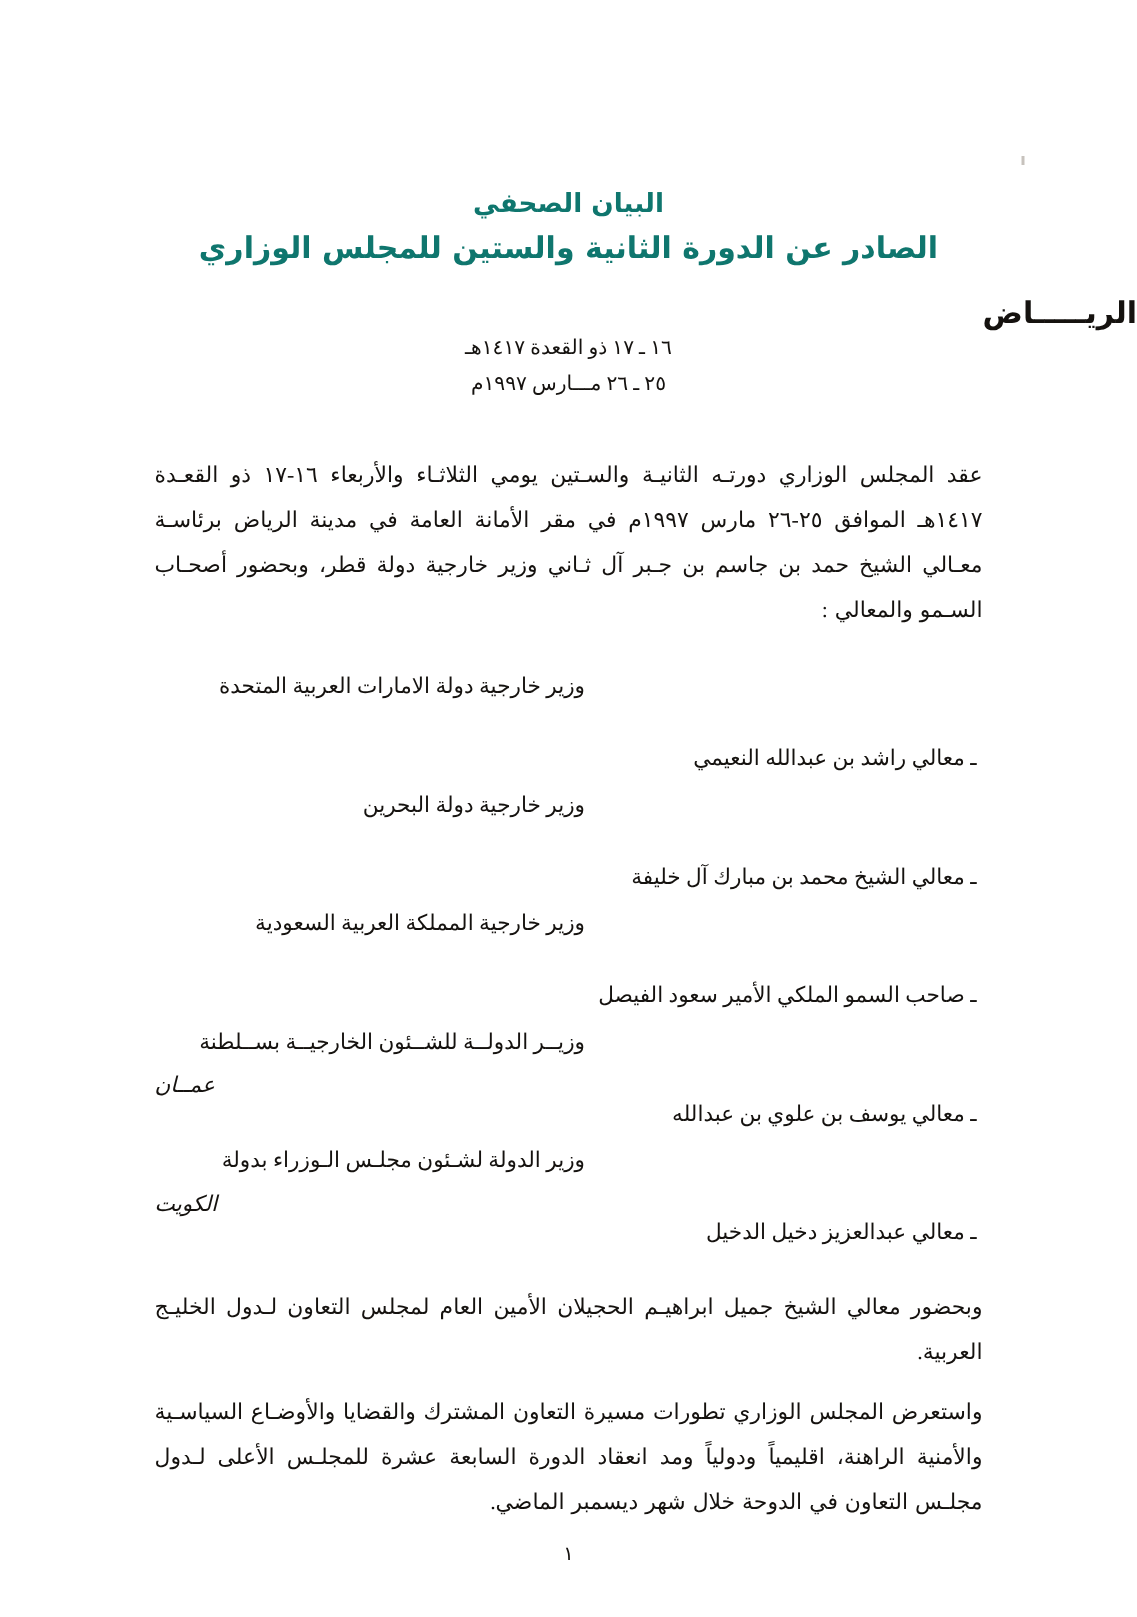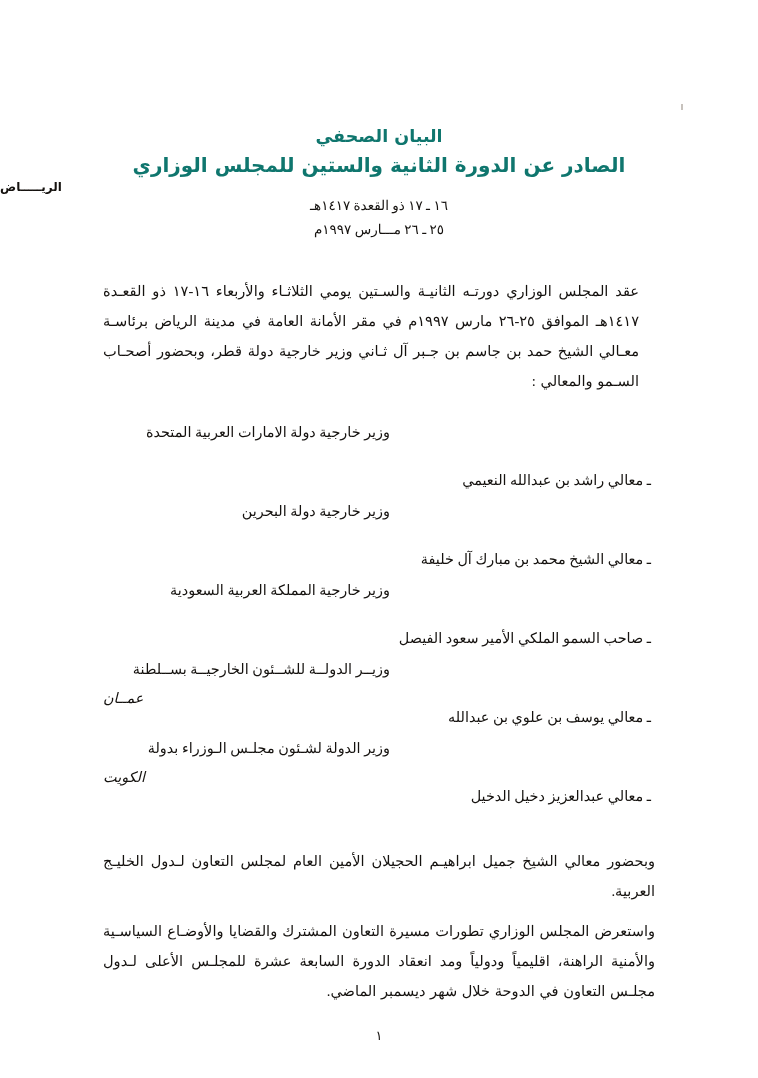--- a/index.html
+++ b/index.html
@@ -38,43 +38,44 @@
   .title-line {
     font-family: "DejaVu Sans", "Liberation Sans", sans-serif;
     font-weight: bold;
     color: #0f766e;
     letter-spacing: .2px;
   }
   .title-line.l1 { font-size: 17.5px; line-height: 28px; }
   .title-line.l2 { font-size: 20px; line-height: 30px; }
 
   .city {
-    font-size: 12px;
+    margin-top: 16px;
+    font-size: 20px;
     font-family: "DejaVu Sans", "Liberation Sans", sans-serif;
     font-weight: bold;
     letter-spacing: 3px;
-    text-align: left;
+    text-align: right;
   }
   .date-line {
     text-align: center;
     font-size: 13.5px;
     line-height: 24px;
     font-family: "Liberation Serif", "DejaVu Serif", serif;
     letter-spacing: .4px;
   }
   .date-line.d1 { }
 
   
   .body {
     margin: 0 auto;
     width: 552px;
     margin-top: 34px;
   }
   p.para {
-    margin: 0 16px 6px 0;
+    margin: 0 0 6px 0;
     font-size: 14.6px;
     line-height: 30px;
     text-align: justify;
     text-align-last: right;
     word-spacing: 1px;
   }
   p.para.first { text-indent: 0; }
 
   
   .list {
@@ -105,21 +106,21 @@
     padding-right: 8px;
   }
   .list-row .role .cont {
     display: block;
     text-align: left;
     padding-right: 0;
     font-style: italic;
   }
 
   .after-list {
-    margin-top: 35px;
+    margin-top: 20px;
   }
   .after-list p {
     margin: 0 0 10px 0;
   }
 
   .folio {
     position: absolute;
     bottom: 34px;
     left: 0;
     right: 0;

